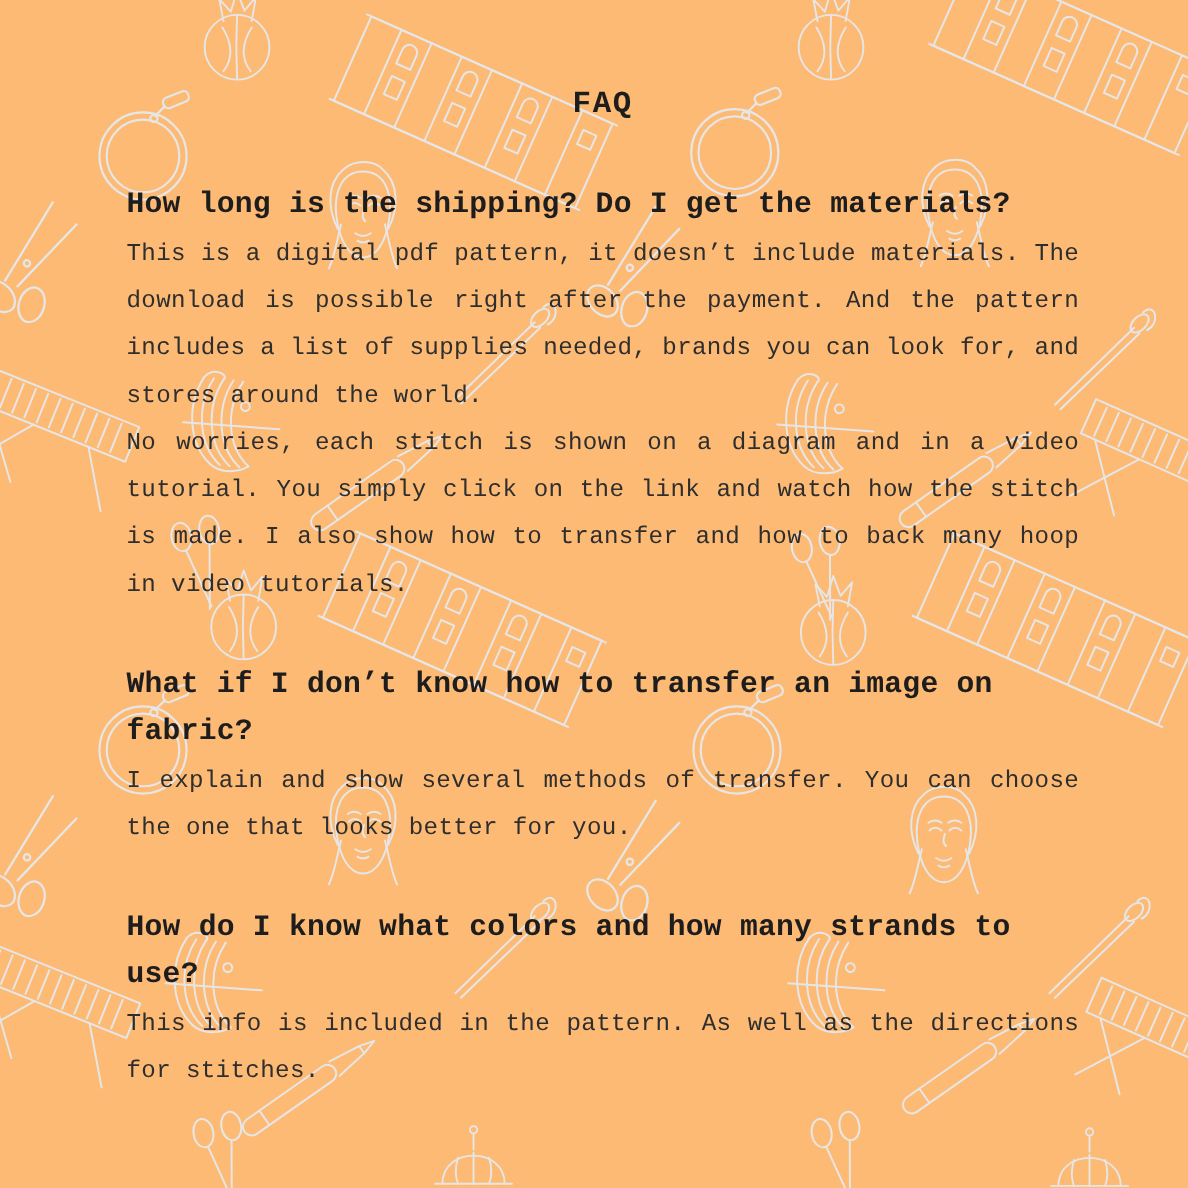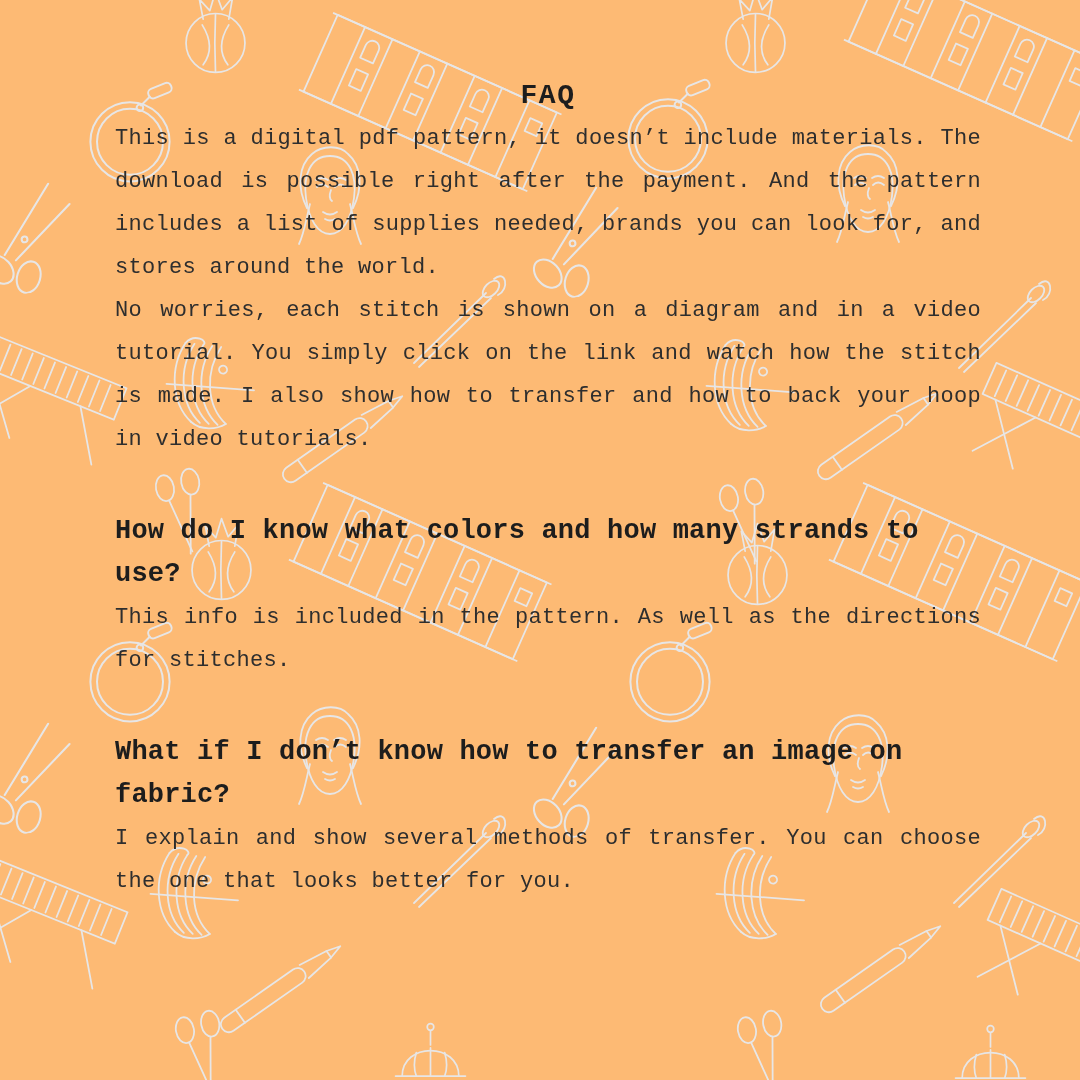--- a/index.html
+++ b/index.html
@@ -274,31 +274,32 @@
       </svg>
     <svg class="dd" style="left:948px;top:1012px;width:85px;height:85px">
         <use href="#s-dome"></use>
       </svg>
   </div>
 
   <div class="content">
     <h1>FAQ</h1>
 
     <section>
+      <h2>How long is the shipping? Do I get the materials?</h2>
       <p>This is a digital pdf pattern, it doesn’t include materials. The download is possible right after the payment. And the pattern includes a list of supplies needed, brands you can look for, and stores around the world.</p>
     </section>
 
     <section>
-      <p>No worries, each stitch is shown on a diagram and in a video tutorial. You simply click on the link and watch how the stitch is made. I also show how to transfer and how to back your hoop in video tutorials.</p>
+      <p>No worries, each stitch is shown on a diagram and in a video tutorial. You simply click on the link and watch how the stitch is made. I also show how to transfer and how to back many hoop in video tutorials.</p>
+    </section>
+
+    <section>
+      <h2>What if I don’t know how to transfer an image on fabric?</h2>
+      <p>I explain and show several methods of transfer. You can choose the one that looks better for you.</p>
     </section>
 
     <section>
       <h2>How do I know what colors and how many strands to use?</h2>
       <p>This info is included in the pattern. As well as the directions for stitches.</p>
     </section>
-
-    <section>
-      <h2>What if I don’t know how to transfer an image on fabric?</h2>
-      <p>I explain and show several methods of transfer. You can choose the one that looks better for you.</p>
-    </section>
   </div>
 
 </div>
 
 </body></html>

